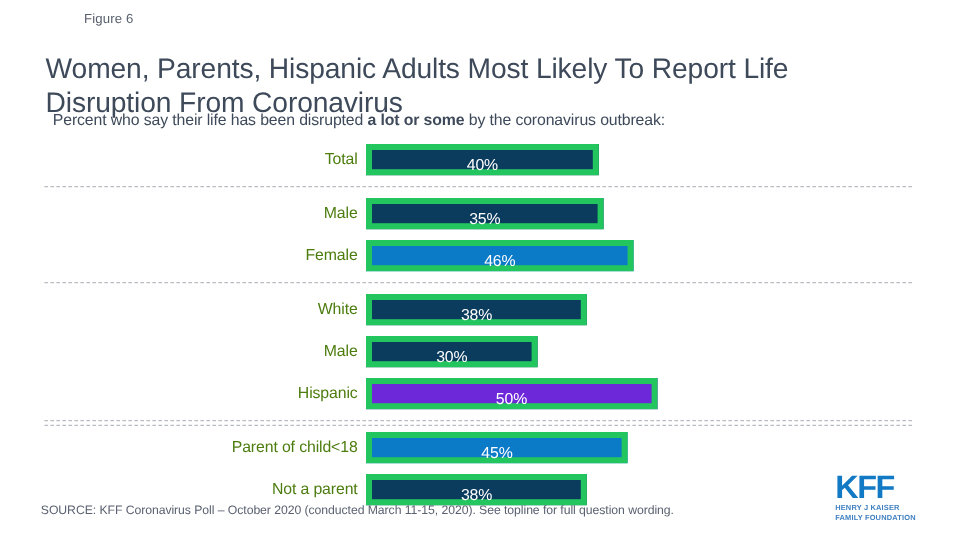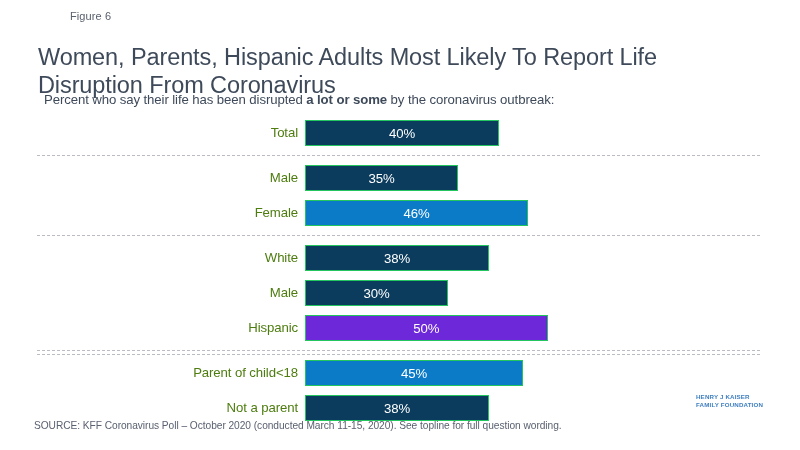--- a/index.html
+++ b/index.html
@@ -88,21 +88,21 @@
     position: absolute;
     left: 305px;
     top: 0;
     height: 26px;
   }
 
   .bar-rect {
     position: relative;
     height: 26px;
     box-sizing: border-box;
-    border: 1px solid #22c55e;
+    border: 5px solid #22c55e;
   }
 
   .bar-value {
     position: absolute;
     left: 0;
     right: 0;
     top: 0;
     height: 26px;
     line-height: 26px;
     text-align: center;
@@ -157,21 +157,21 @@
       <div class="bar-label">Total</div>
       <div class="bar-track" style="width: 194px;">
         <div class="bar-rect" style="background: rgb(11, 60, 93);">
           <div class="bar-value">40%</div>
         </div>
       </div>
     </div>
     <div class="group-divider" style="top: 40px;"></div>
     <div class="bar-row" style="top: 50px;">
       <div class="bar-label">Male</div>
-      <div class="bar-track" style="width: 153px;">
+      <div class="bar-track" style="width: 198px;">
         <div class="bar-rect" style="background: rgb(11, 60, 93);">
           <div class="bar-value">35%</div>
         </div>
       </div>
     </div>
     <div class="bar-row" style="top: 85px;">
       <div class="bar-label">Female</div>
       <div class="bar-track" style="width: 223.1px;">
         <div class="bar-rect" style="background: rgb(11, 123, 200);">
           <div class="bar-value">46%</div>
@@ -219,15 +219,16 @@
           <div class="bar-value">38%</div>
         </div>
       </div>
     </div>
     <div class="group-divider" style="top: 239px;"></div>
   </div>
 
 <div id="source-note">SOURCE: KFF Coronavirus Poll – October 2020 (conducted March 11-15, 2020). See topline for full question wording.</div>
 
 <div id="kff-logo">
+  <div id="kff-wordmark">KFF</div>
   <div class="kff-sub">HENRY J KAISER</div>
   <div class="kff-sub">FAMILY FOUNDATION</div>
 </div>
 
 </body></html>

